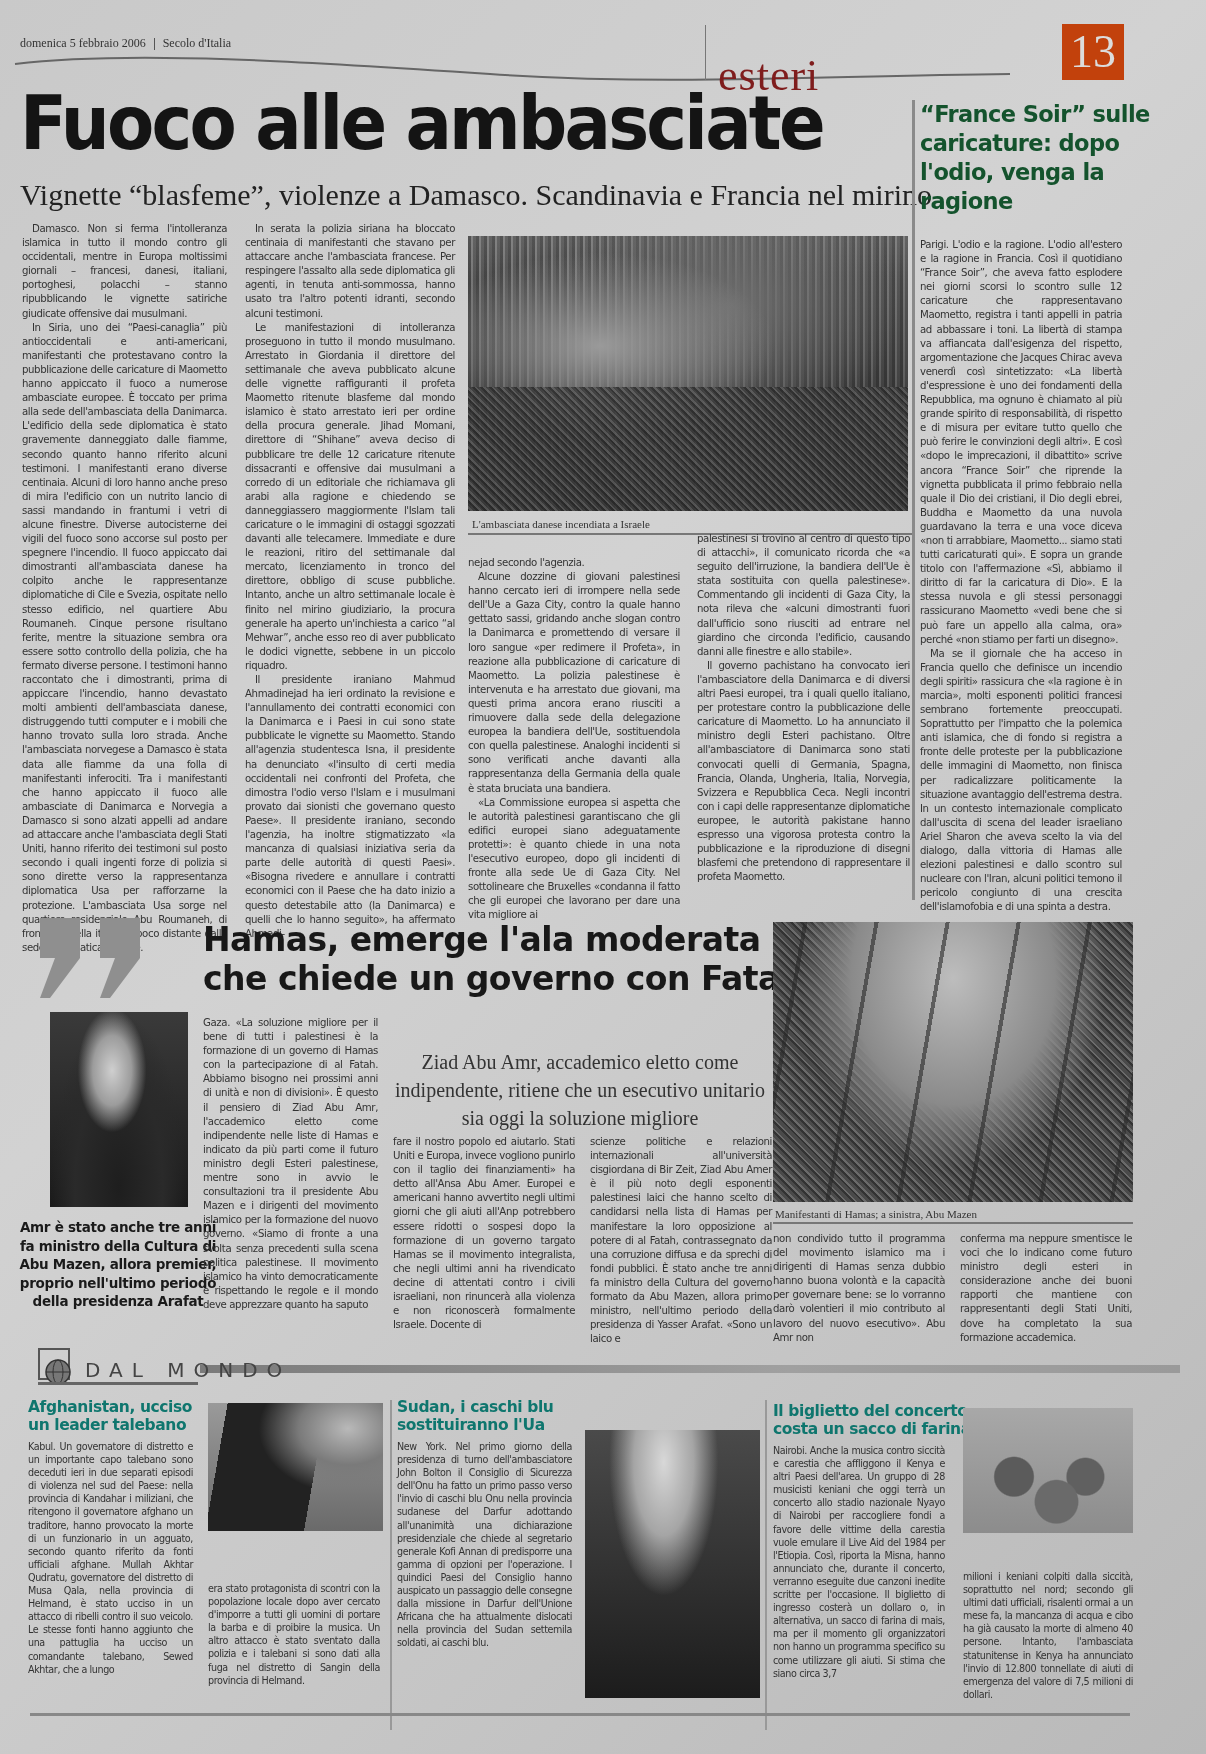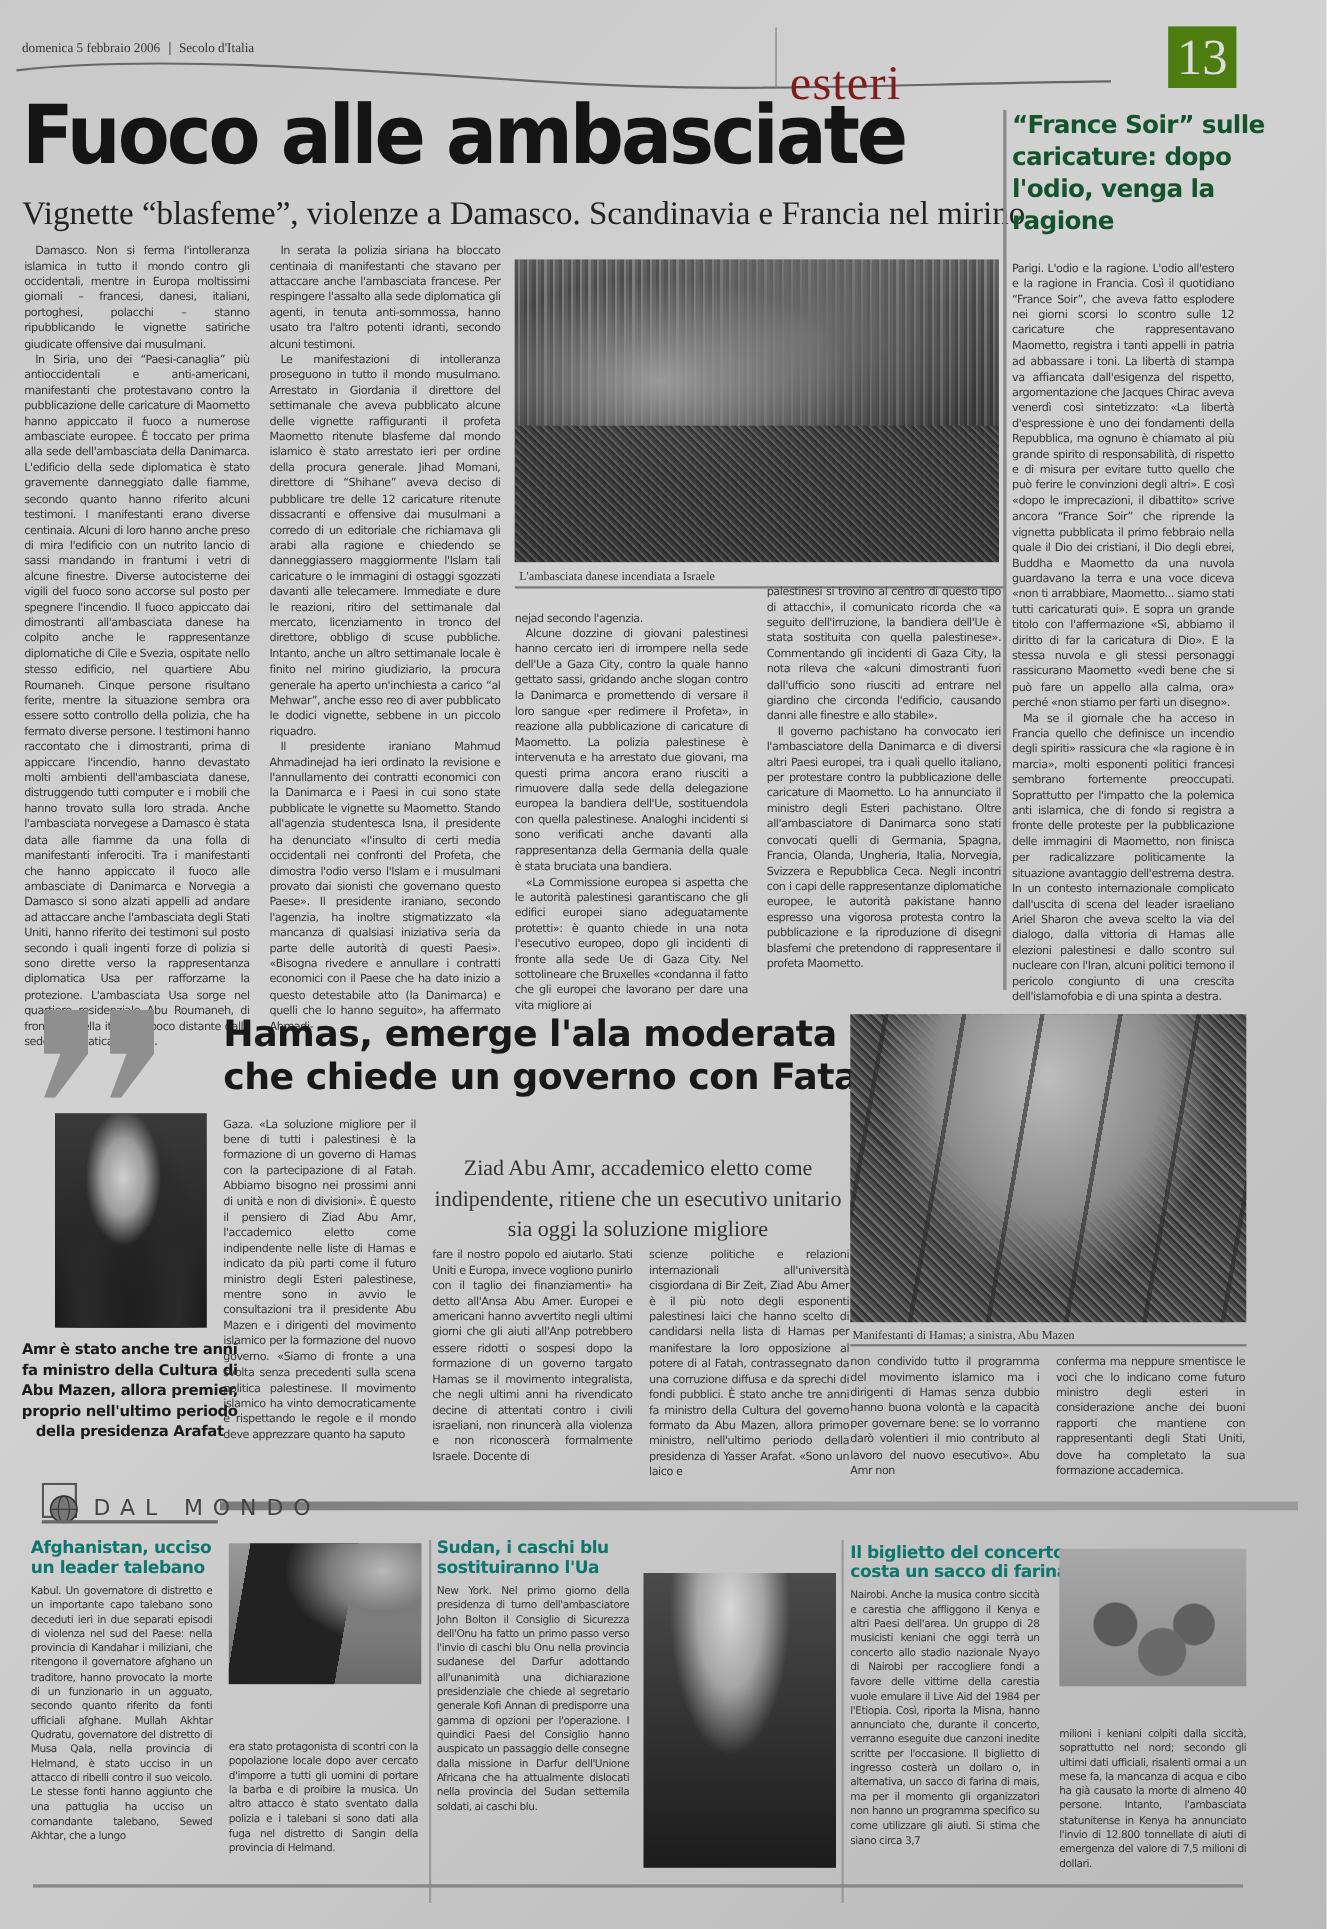--- a/index.html
+++ b/index.html
@@ -12,21 +12,21 @@
     overflow: hidden;
   }
   .abs { position: absolute; }
 
   
   .masthead-date { left: 20px; top: 36px; font-family: "Liberation Serif", serif; font-size: 12px; color: #333; }
   .masthead-sep { display: inline-block; width: 1px; height: 12px; background: #555; margin: 0 8px; vertical-align: middle; }
   .masthead-curve { left: 10px; top: 52px; width: 1000px; height: 30px; }
   .section-divider { left: 705px; top: 25px; width: 1px; height: 55px; background: #777; }
   .section-name { left: 718px; top: 22px; font-family: "Liberation Serif", serif; font-size: 44px; color: #7f1d1d; letter-spacing: 1px; margin-top: 28px; }
-  .page-number { left: 1062px; top: 24px; width: 62px; height: 56px; background: #4d7c0f; color: #dcdcdc; font-family: "Liberation Serif", serif; font-size: 46px; text-align: center; line-height: 56px; }
+  .page-number { left: 1062px; top: 24px; width: 62px; height: 56px; background: #c2410c; color: #dcdcdc; font-family: "Liberation Serif", serif; font-size: 46px; text-align: center; line-height: 56px; }
 
   
   .main-headline { left: 20px; top: 80px; font-family: "DejaVu Sans", sans-serif; font-weight: 900; font-size: 74px; letter-spacing: -3px; color: #141414; transform: scaleX(0.93); transform-origin: left; }
   .main-subhead { left: 20px; top: 178px; font-family: "Liberation Serif", serif; font-size: 30px; color: #222; white-space: nowrap; text-align: right; }
 
   .col { font-family: "DejaVu Sans", sans-serif; font-size: 10.2px; line-height: 14.1px; color: #333; text-align: justify; letter-spacing: -0.4px; }
   .col p { text-indent: 10px; }
   .col p + p { margin-top: 0; }
 
   .main-col1 { left: 22px; top: 222px; width: 205px; height: 680px; }

